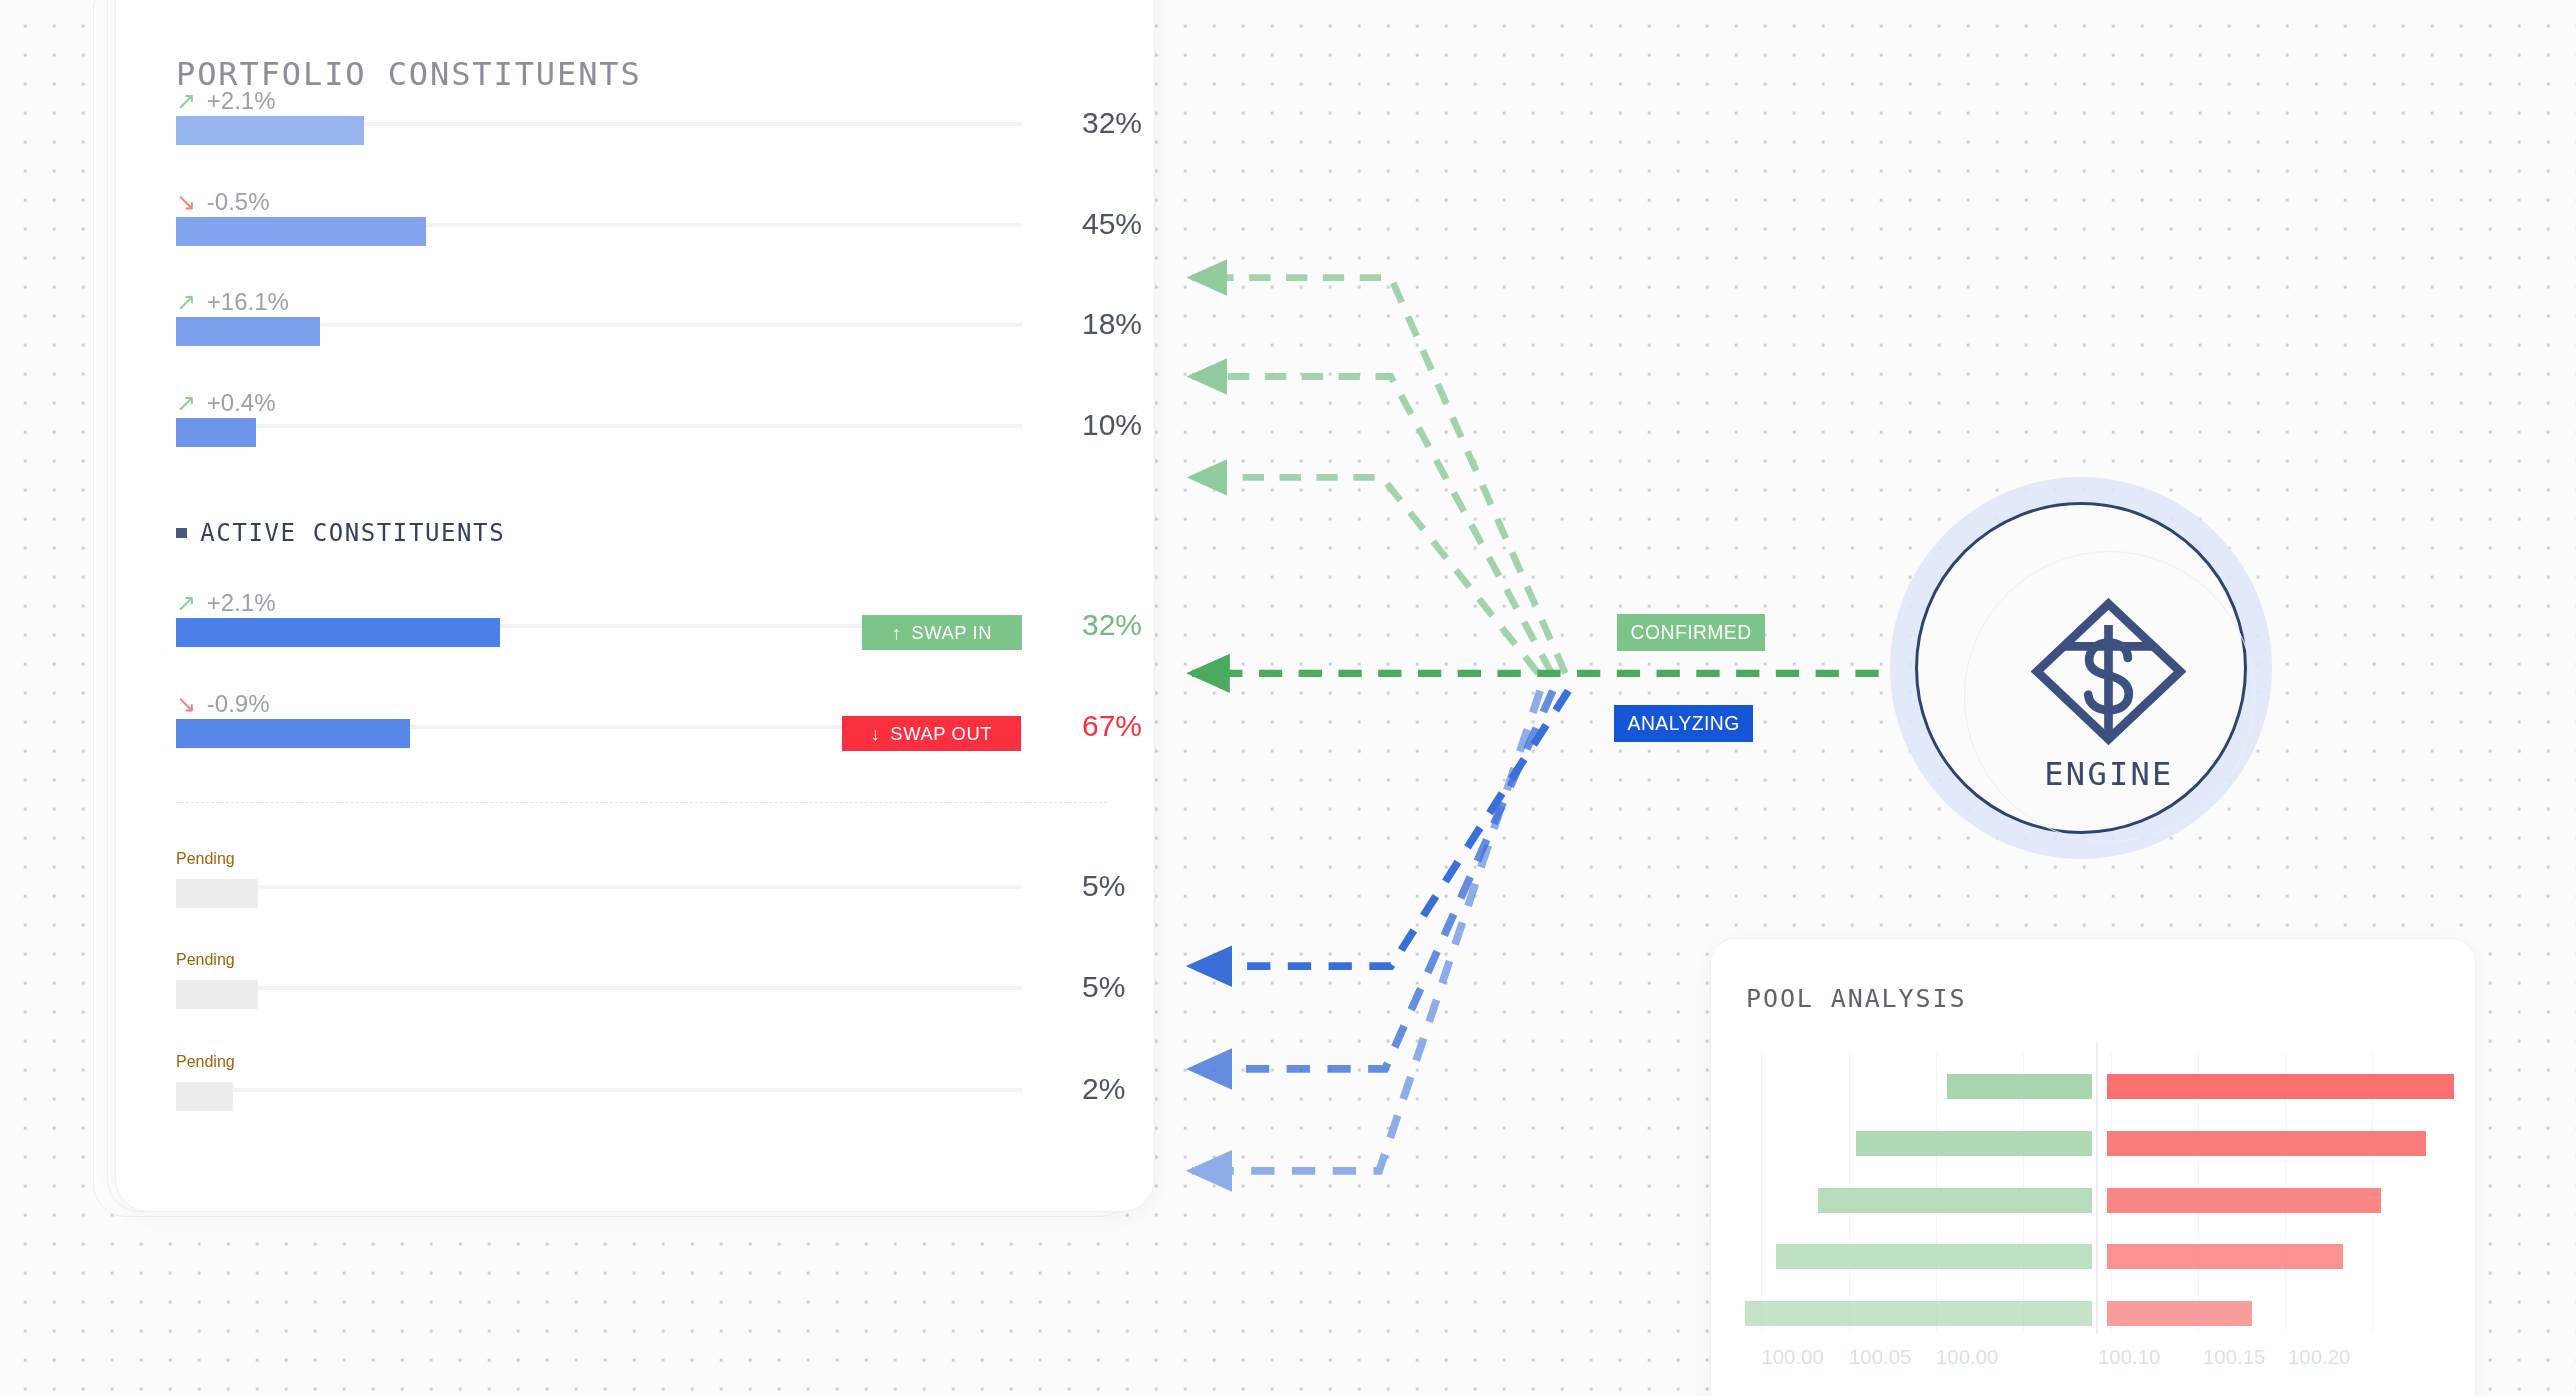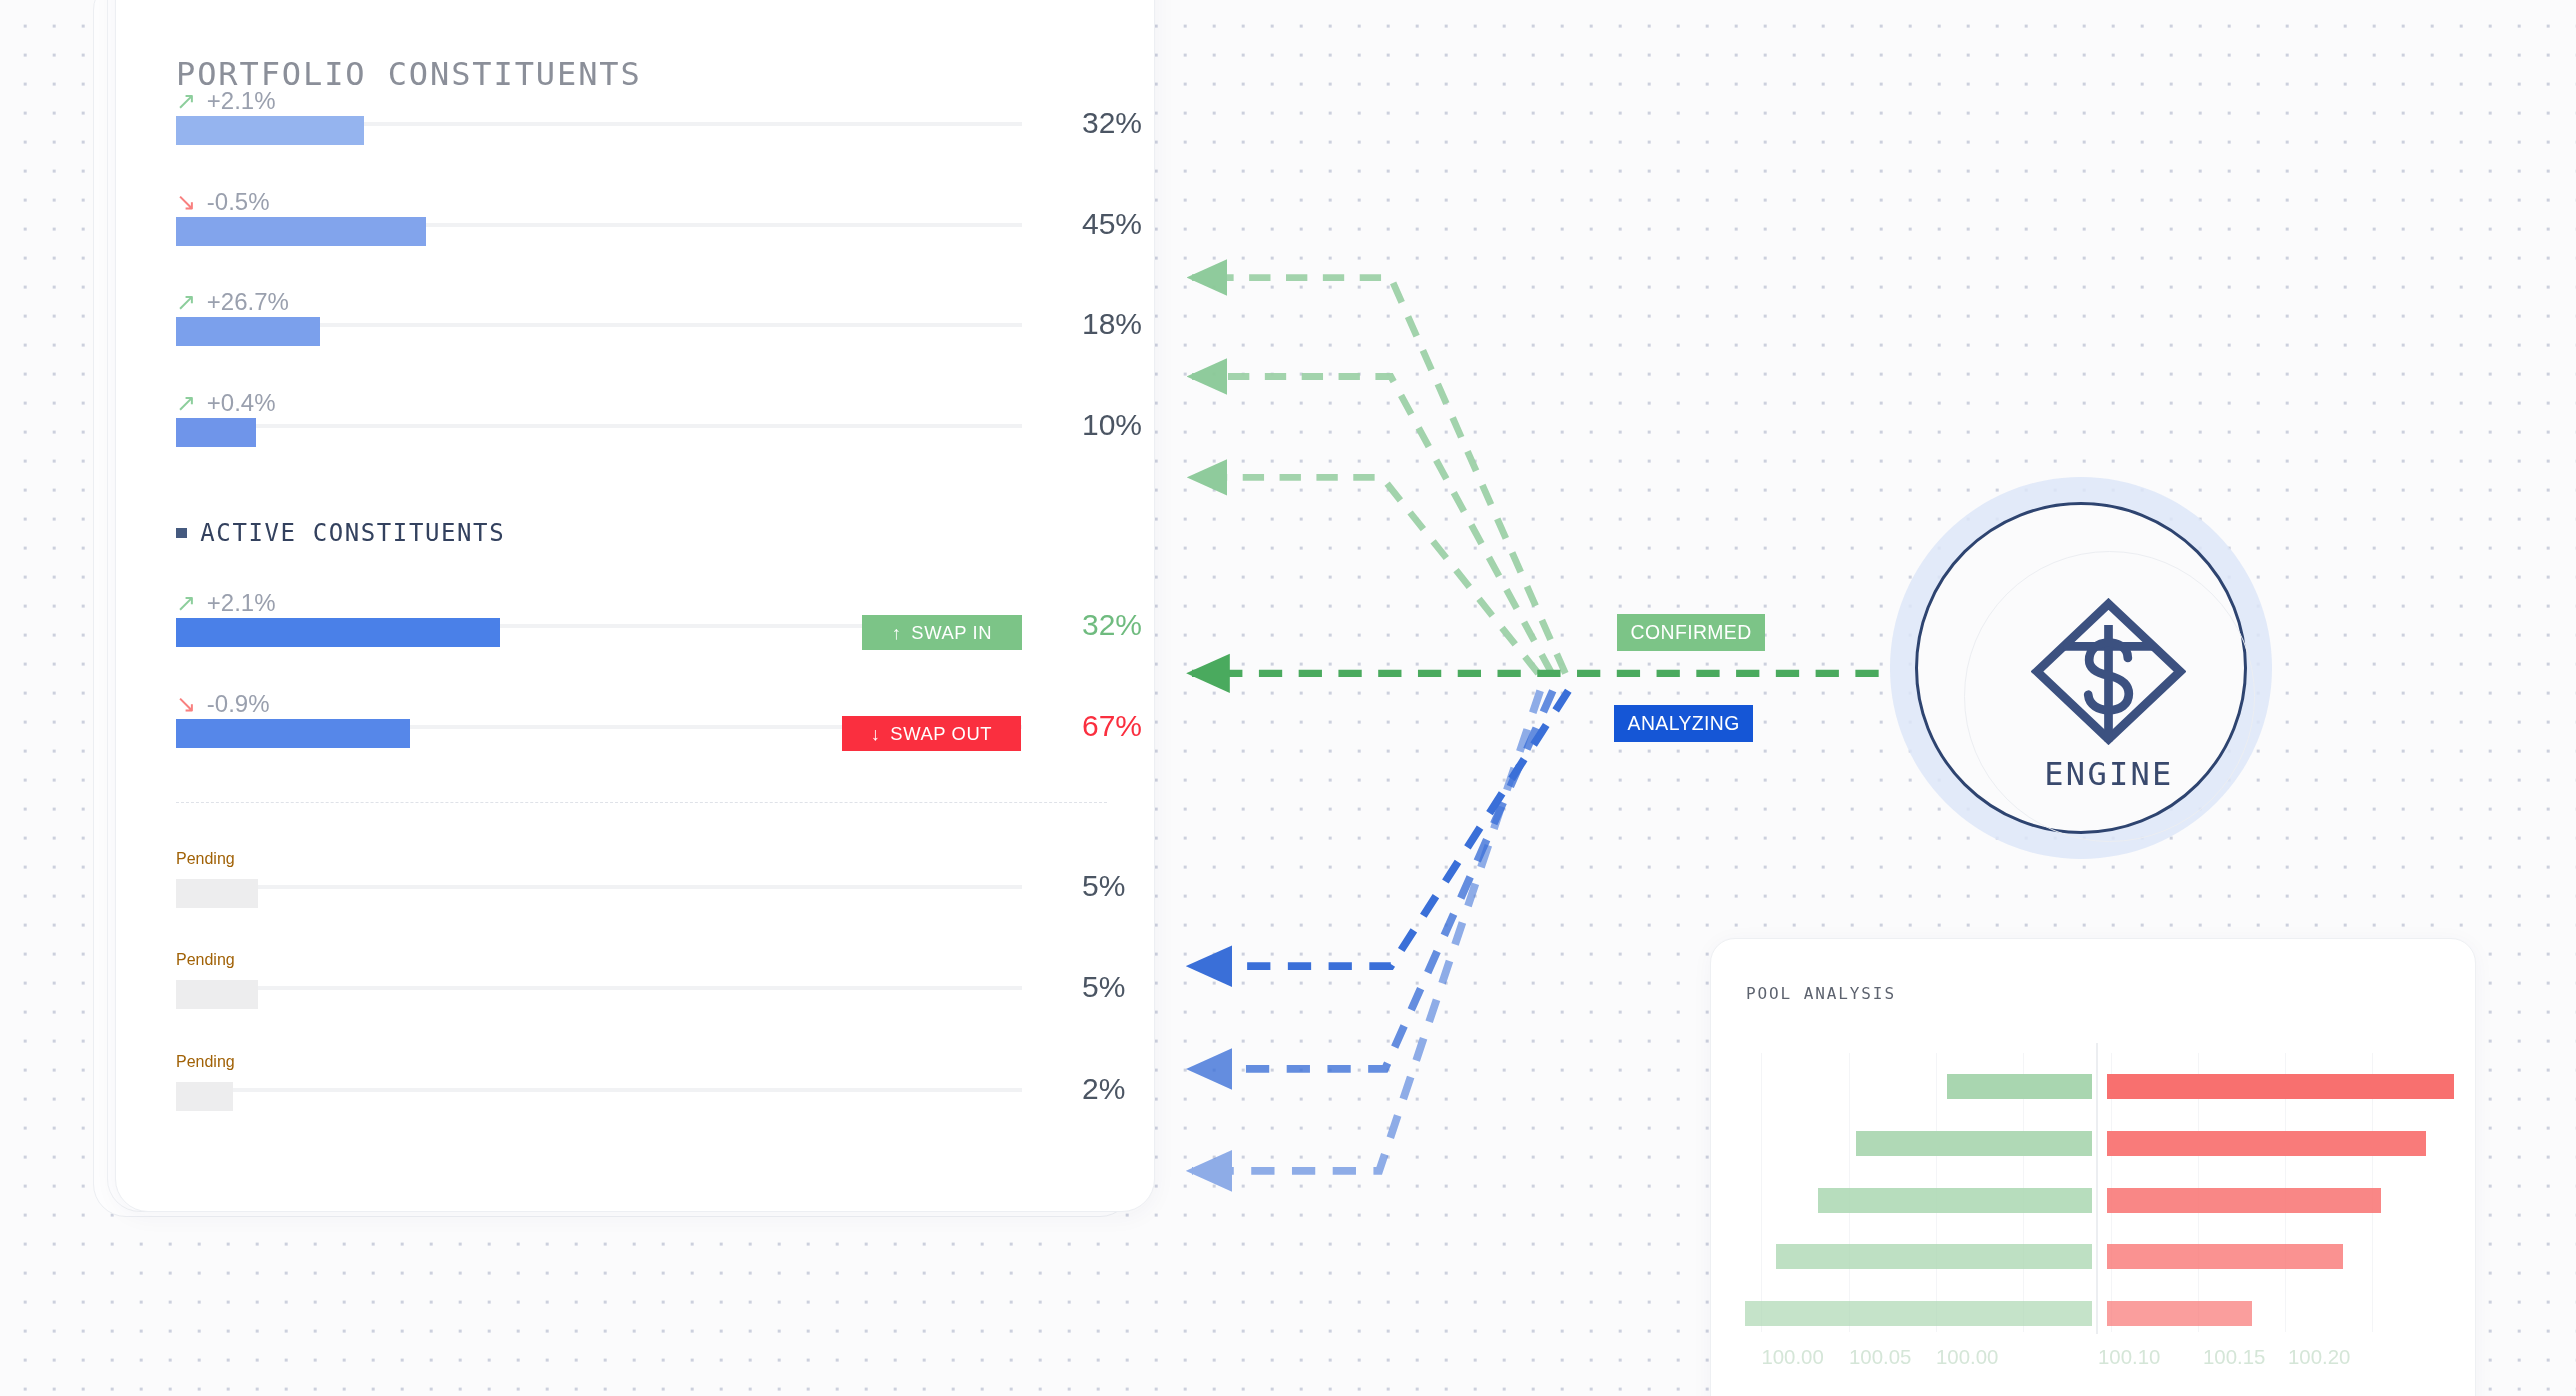--- a/index.html
+++ b/index.html
@@ -154,21 +154,21 @@
     position: absolute; left: 1710px; top: 938px;
     width: 766px; height: 504px;
     background: #ffffff; border: 1.5px solid #eef0f3;
     border-radius: 25px;
     box-shadow: 0 3.9px 21.3px rgba(40,55,90,.04);
     overflow: hidden;
   }
   #pool-title {
     position: absolute; left: 35px; top: 45px;
     font-family: "DejaVu Sans Mono", monospace;
-    font-size: 16px; letter-spacing: 1.9px; color: #5d636f;
+    font-size: 25px; letter-spacing: 1.9px; color: #5d636f;
   }
   #pool-plot {
     position: absolute; left: 31px; top: 114px;
     width: 704px; height: 279px;
   }
   .grid-v {
     position: absolute; top: 0; width: 1px; height: 279px;
     background: #f4f5f7;
   }
   .grid-center {
@@ -209,21 +209,21 @@
             <span class="arr arr-down">↘</span>
             <span>-0.5%</span>
           </div>
           <div class="track"></div>
           <div class="fill" style="width:250px;background:#82a4ec"></div>
           <div class="pct">45%</div>
         </div>
         <div class="prow" style="top: 330px;">
           <div class="delta">
             <span class="arr arr-up">↗</span>
-            <span>+26.7%</span>
+            <span>+16.1%</span>
           </div>
           <div class="track"></div>
           <div class="fill" style="width:144px;background:#7ba0ec"></div>
           <div class="pct">18%</div>
         </div>
         <div class="prow" style="top: 431px;">
           <div class="delta">
             <span class="arr arr-up">↗</span>
             <span>+0.4%</span>
           </div>

